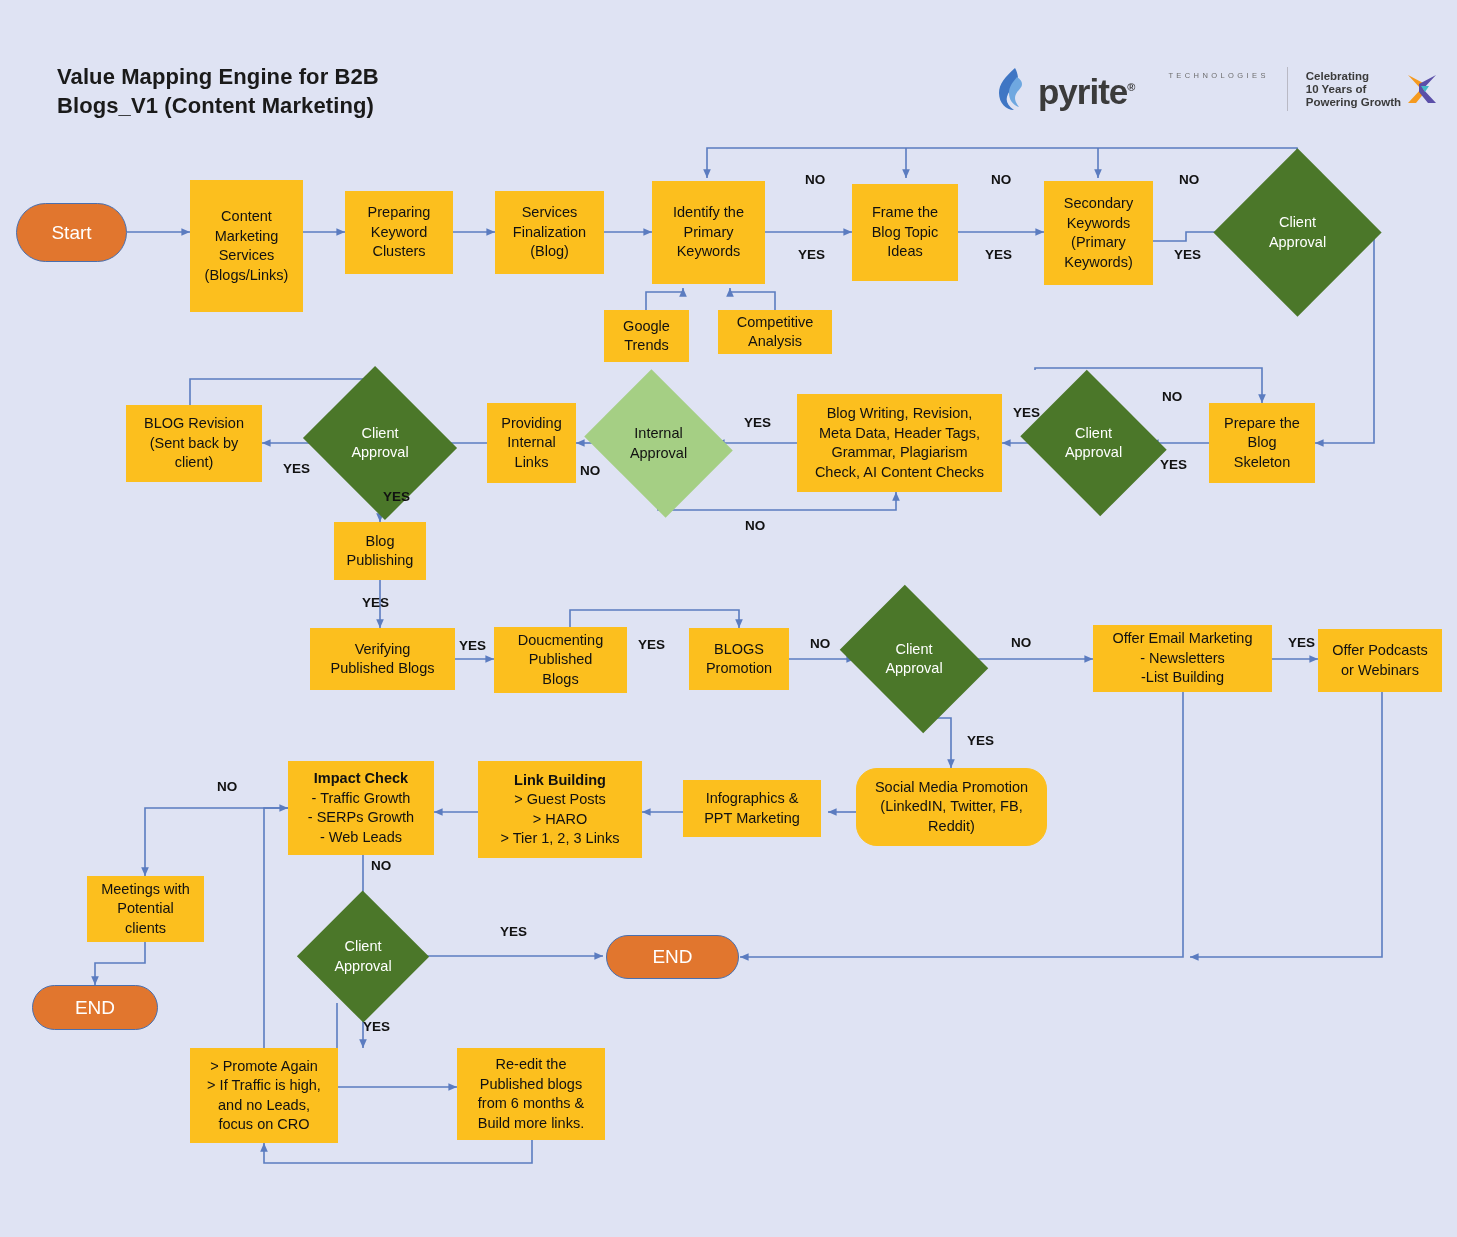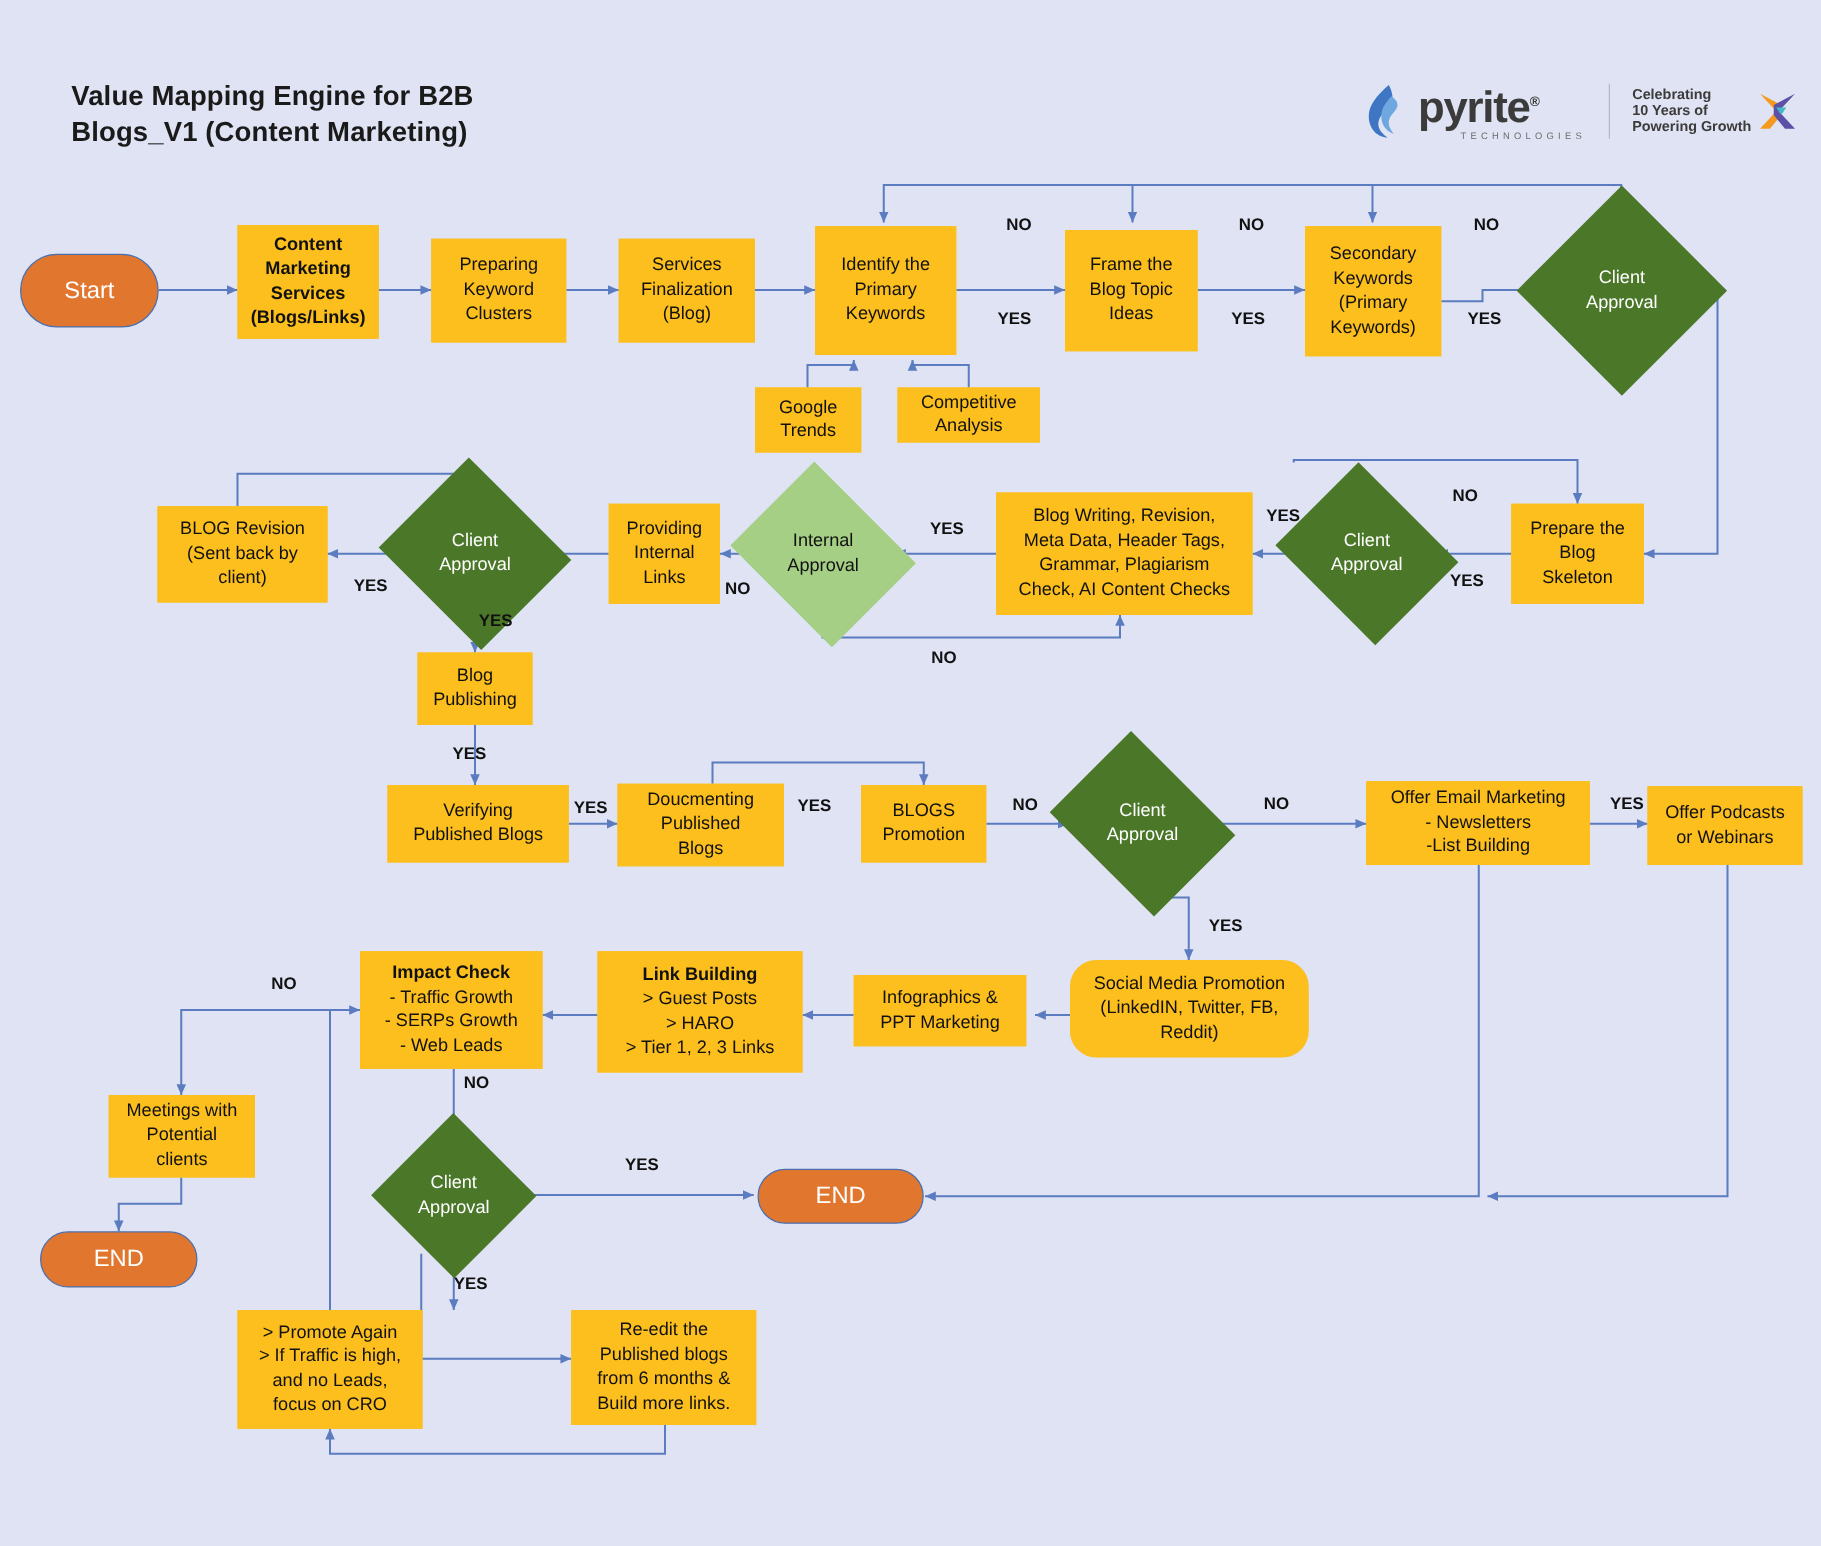--- a/index.html
+++ b/index.html
@@ -11,21 +11,21 @@
     position:relative;
   }
   #stage{position:absolute;left:0;top:0;width:1457px;height:1237px;}
   .title{
     position:absolute;left:57px;top:62px;
     font-size:22px;font-weight:bold;color:#1a1a1a;
     line-height:29px;white-space:pre-line;letter-spacing:.1px;
   }
   .logo{position:absolute;right:18px;top:58px;height:62px;display:flex;align-items:center;gap:9px;}
   .logo-flame{width:34px;height:44px;position:relative;}
-  .logo-word{display:flex;flex-direction:column;justify-content:center;}
+  .logo-word{display:flex;flex-direction:row;justify-content:center;}
   .logo-name{font-size:35px;font-weight:bold;color:#3b3b3b;letter-spacing:-1px;line-height:34px;}
   .logo-name sup{font-size:11px;vertical-align:super;}
   .logo-sub{font-size:7.5px;letter-spacing:3.4px;color:#6d6d6d;margin-top:1px;padding-left:34px;}
   .logo-div{width:1px;height:44px;background:#b9b9c4;margin:0 9px;}
   .logo-cel{font-size:11.5px;font-weight:bold;color:#3b3b3b;line-height:13px;}
   .logo-x{width:34px;height:34px;margin-left:4px;position:relative;}
 
   
   .node{
     position:absolute;box-sizing:border-box;
@@ -162,21 +162,21 @@
       <svg viewBox="0 0 34 34" width="34" height="34">
         <path d="M3 3 L16 17 L3 31 L11 31 L20 20 L20 12 Z" fill="#f59a1f"></path>
         <path d="M31 3 L18 17 L31 31 L23 31 L14 20 L14 12 Z" fill="#5b4fa8"></path>
         <path d="M16 14 L20 20 L24 14 Z" fill="#43b9c6"></path>
       </svg>
     </div>
   </div>
 </div>
 
 <div class="node term" style="left:16px;top:203px;width:111px;height:59px;">Start</div>
-<div class="node proc" style="left:190px;top:180px;width:113px;height:91px;font-weight:bold;">Content
+<div class="node proc" style="left:190px;top:180px;width:113px;height:132px;">Content
 Marketing
 Services
 (Blogs/Links)</div>
 <div class="node proc" style="left:345px;top:191px;width:108px;height:83px;">Preparing
 Keyword
 Clusters</div>
 <div class="node proc" style="left:495px;top:191px;width:109px;height:83px;">Services
 Finalization
 (Blog)</div>
 <div class="node proc" style="left:652px;top:181px;width:113px;height:103px;">Identify the

